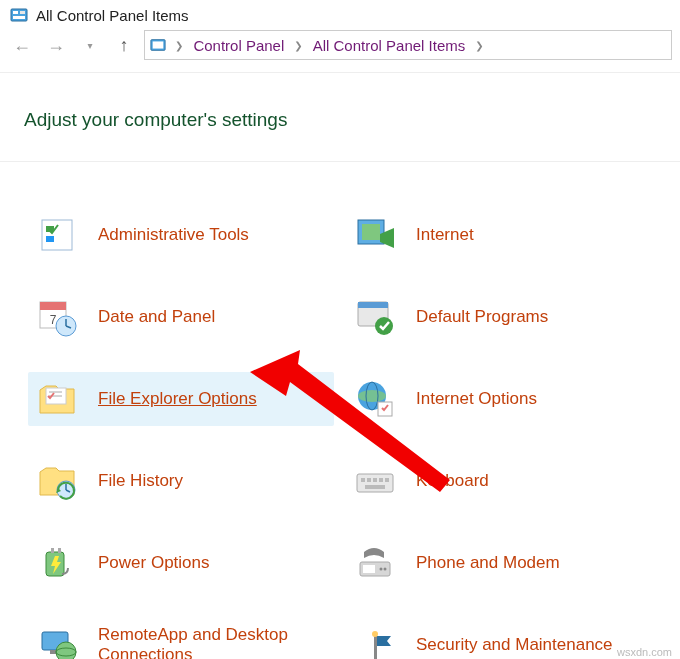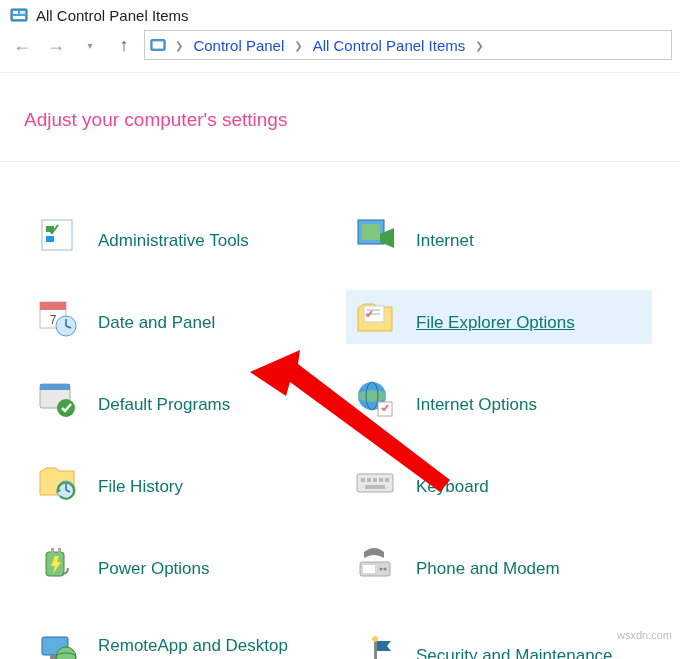--- a/index.html
+++ b/index.html
@@ -41,24 +41,24 @@
     flex: 1;
     display: flex;
     align-items: center;
     border: 1px solid #ccc;
     height: 30px;
     padding: 0 4px;
     gap: 4px;
     overflow:hidden;
     white-space:nowrap;
   }
-  .crumb { color:#1d4ed8; padding: 0 2px;}
+  .crumb { color:#701a75; padding: 0 2px;}
   .crumb-sep { color:#888; font-size:10px; padding:0 4px;}
   .heading {
-    color: #ec4899;
+    color: #14532d;
     font-size: 19px;
     padding: 36px 24px 30px 24px;
   }
   .rule { border-bottom:1px solid #eee; }
   .grid {
     display: grid;
     grid-template-columns: 1fr 1fr;
     column-gap: 12px;
     row-gap: 28px;
     padding: 46px 28px 20px 28px;
@@ -71,32 +71,31 @@
     padding: 6px 8px;
     border-radius: 2px;
   }
   .item.selected {
     background: #e4f3fb;
   }
   .item.selected .label {
     text-decoration: underline;
   }
   .label {
-    color: #0f766e;
+    color: #c2410c;
     font-size: 17px;
     line-height: 1.2;
-    margin-top: 12px;
   }
   .icon-box {
     width: 42px; height: 42px;
     flex-shrink:0;
     display:flex; align-items:center; justify-content:center;
   }
   .watermark {
-    position:absolute; right:8px; bottom:18px;
+    position:absolute; right:8px; bottom:1px;
     color:#bbb; font-size:11px;
   }
   .arrow-callout {
     position:absolute;
     left: 250px; top: 350px;
     width: 220px; height: 160px;
     pointer-events:none;
   }
 </style>
 </head>
@@ -169,43 +168,43 @@
         <rect x="4" y="6" width="26" height="8" fill="#e57373"></rect>
         <text x="17" y="28" font-size="12" text-anchor="middle" fill="#555">7</text>
         <circle cx="30" cy="30" r="10" fill="#cfe8fb" stroke="#5a9bd5"></circle>
         <line x1="30" y1="30" x2="30" y2="23" stroke="#2a6fa0" stroke-width="1.5"></line>
         <line x1="30" y1="30" x2="35" y2="32" stroke="#2a6fa0" stroke-width="1.5"></line>
       </svg>
     </span>
     <span class="label">Date and Panel</span>
   </div>
 
+  <div class="item">
+    <span class="icon-box">
+      <svg width="42" height="42" viewBox="0 0 42 42">
+        <rect x="4" y="6" width="30" height="24" rx="2" fill="#e8e8e8" stroke="#aaa"></rect>
+        <rect x="4" y="6" width="30" height="6" fill="#5a9bd5"></rect>
+        <circle cx="30" cy="30" r="9" fill="#43a047"></circle>
+        <path d="M26 30 l3 3 l6 -7" stroke="#fff" stroke-width="2.5" fill="none"></path>
+      </svg>
+    </span>
+    <span class="label">Default Programs</span>
+  </div>
+
   <div class="item selected">
     <span class="icon-box">
       <svg width="42" height="42" viewBox="0 0 42 42">
         <path d="M4 12 l6 -4 h10 l3 3 h15 v24 h-34 z" fill="#ffe082" stroke="#e0b84d"></path>
         <rect x="10" y="10" width="20" height="16" fill="#fff" stroke="#ccc"></rect>
         <line x1="13" y1="14" x2="26" y2="14" stroke="#aaa"></line>
         <line x1="13" y1="18" x2="26" y2="18" stroke="#aaa"></line>
         <path d="M12 18 l2 2 l4 -5" stroke="#e57373" stroke-width="2" fill="none"></path>
       </svg>
     </span>
     <span class="label">File Explorer Options</span>
-  </div>
-
-  <div class="item">
-    <span class="icon-box">
-      <svg width="42" height="42" viewBox="0 0 42 42">
-        <rect x="4" y="6" width="30" height="24" rx="2" fill="#e8e8e8" stroke="#aaa"></rect>
-        <rect x="4" y="6" width="30" height="6" fill="#5a9bd5"></rect>
-        <circle cx="30" cy="30" r="9" fill="#43a047"></circle>
-        <path d="M26 30 l3 3 l6 -7" stroke="#fff" stroke-width="2.5" fill="none"></path>
-      </svg>
-    </span>
-    <span class="label">Default Programs</span>
   </div>
 
   <div class="item">
     <span class="icon-box">
       <svg width="42" height="42" viewBox="0 0 42 42">
         <circle cx="18" cy="18" r="14" fill="#4aa3df"></circle>
         <ellipse cx="18" cy="18" rx="14" ry="6" fill="#7fc77f" opacity="0.8"></ellipse>
         <ellipse cx="18" cy="18" rx="6" ry="14" fill="none" stroke="#2a6fa0"></ellipse>
         <rect x="24" y="24" width="14" height="14" fill="#fff" stroke="#aaa"></rect>
         <path d="M28 30 l2 2 l4 -5" stroke="#e57373" stroke-width="2" fill="none"></path>

